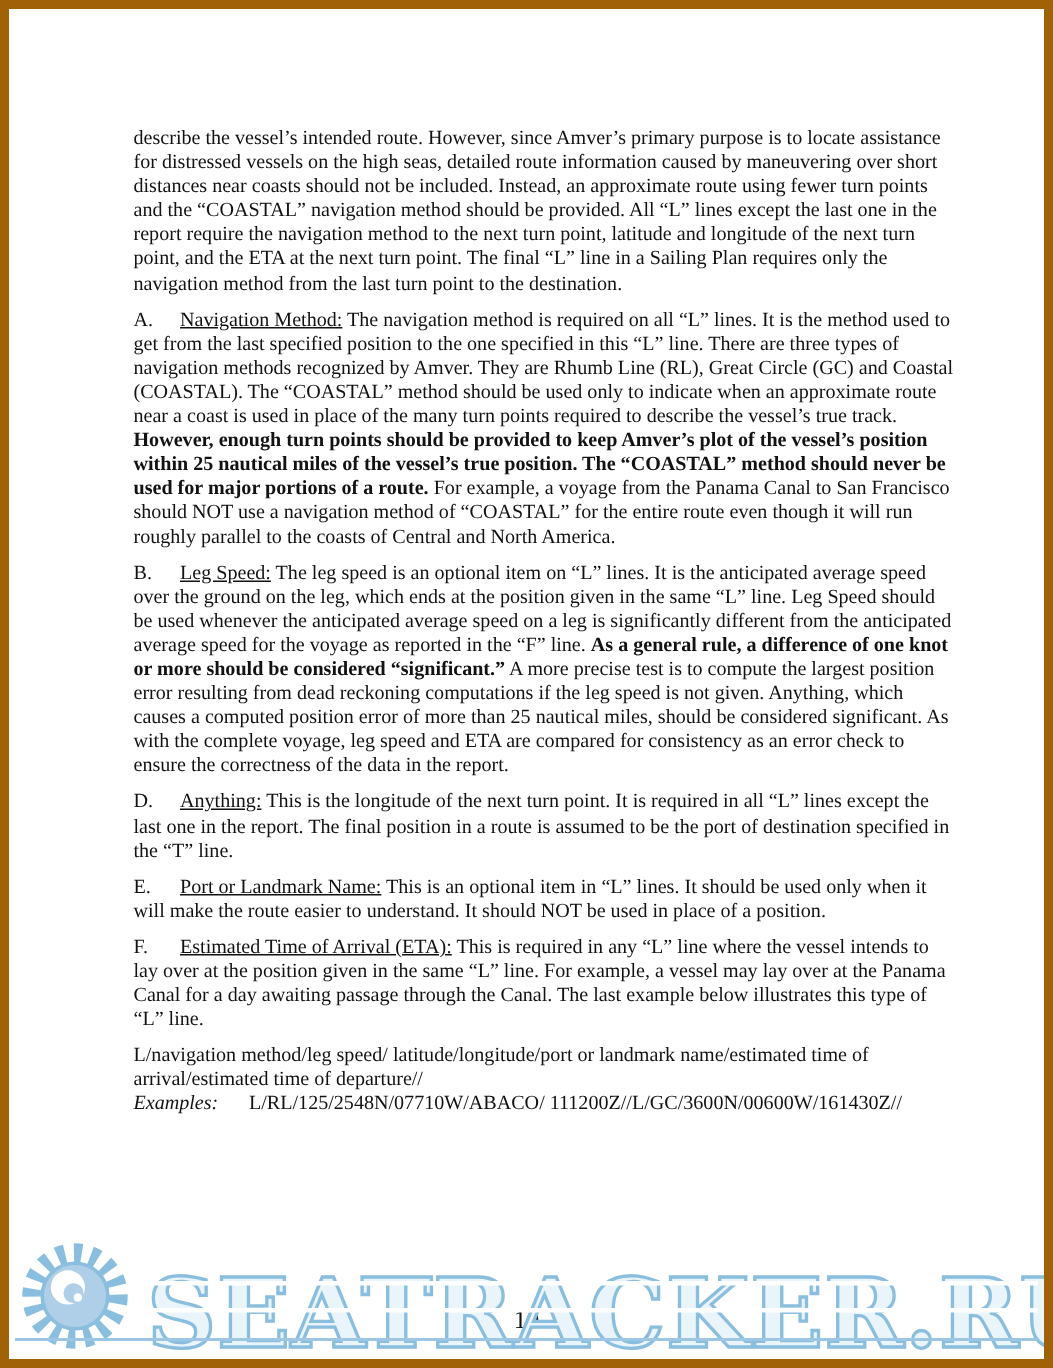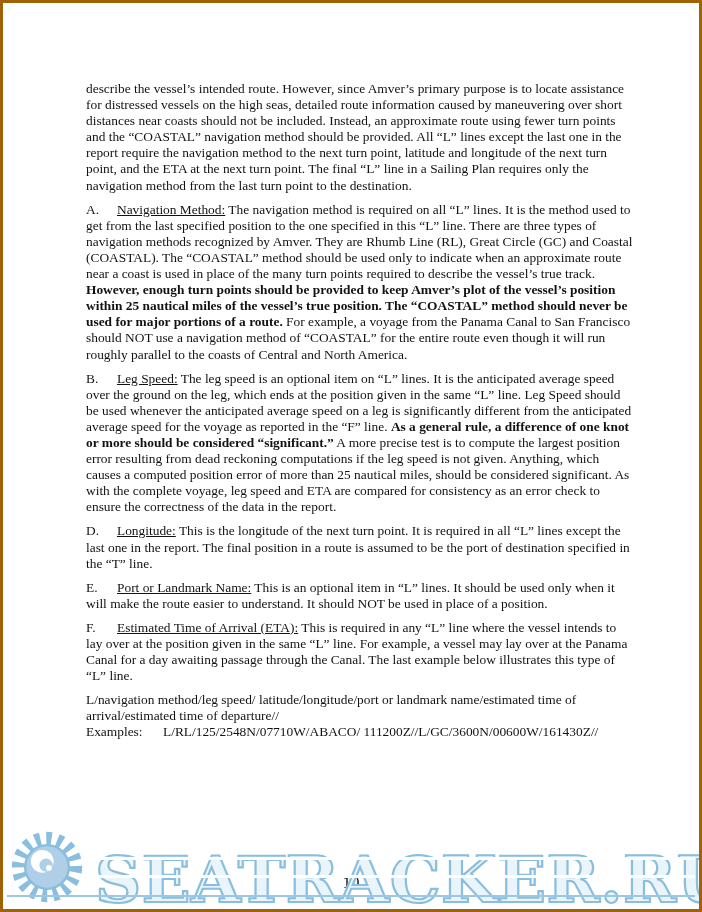--- a/index.html
+++ b/index.html
@@ -3,40 +3,40 @@
 <meta charset="utf-8">
 <style>
   * { box-sizing: border-box; }
   html, body { margin: 0; padding: 0; background: #d9d9d9; }
   .page {
     position: relative;
     width: 702px;
     height: 912px;
     margin: 0 auto;
     background: #ffffff;
-    border: 3px solid #a16207;
+    border: 6px solid #a16207;
     overflow: hidden;
     font-family: "Liberation Serif", "DejaVu Serif", serif;
     color: #121212;
   }
   .content {
     position: absolute;
     left: 83px;
     top: 78px;
     width: 547px;
     font-size: 13.4px;
     line-height: 16.1px;
   }
   .para { margin: 0 0 8px 0; }
   .para.format { margin-bottom: 0; }
   .sec-letter { display: inline-block; width: 31px; }
   .u { text-decoration: underline; }
   b { font-weight: 700; }
   .examples { display: flex; margin: 0; }
-  .ex-label { flex: 0 0 77px; }
+  .ex-label { flex: 0 0 77px; font-style: italic; }
   .ex-col { display: flex; flex-direction: row; }
   .page-num {
     position: absolute;
     left: 0; right: 0;
     bottom: 16px;
     text-align: center;
     font-size: 17px;
     z-index: 1;
   }
   
@@ -75,21 +75,21 @@
 
     <p class="para">describe the vessel’s intended route.  However, since Amver’s primary purpose is to locate assistance for distressed vessels on the high seas, detailed route information caused by maneuvering over short distances near coasts should not be included.  Instead, an approximate route using fewer turn points and the “COASTAL” navigation method should be provided.  All “L” lines except the last one in the report require the navigation method to the next turn point, latitude and longitude of the next turn point, and the ETA at the next turn point.  The final “L” line in a Sailing Plan requires only the navigation method from the last turn point to the destination.</p>
 
     <p class="para"><span class="sec-letter">A.</span><span class="u">Navigation Method:</span>
       <span>The navigation method is required on all “L” lines.  It is the method used to get from the last specified position to the one specified in this “L” line.  There are three types of navigation methods recognized by Amver.  They are Rhumb Line (RL), Great Circle (GC) and Coastal (COASTAL).  The “COASTAL” method should be used only to indicate when an approximate route near a coast is used in place of the many turn points required to describe the vessel’s true track. </span><b>However, enough turn points should be provided to keep Amver’s plot of the vessel’s position within 25 nautical miles of the vessel’s true position.  The “COASTAL” method should never be used for major portions of a route.</b><span> For example, a voyage from the Panama Canal to San Francisco should NOT use a navigation method of “COASTAL” for the entire route even though it will run roughly parallel to the coasts of Central and North America.</span></p>
 
     <p class="para"><span class="sec-letter">B.</span><span class="u">Leg Speed:</span>
       <span>The leg speed is an optional item on “L” lines.  It is the anticipated average speed over the ground on the leg, which ends at the position given in the same “L” line.  Leg Speed should be used whenever the anticipated average speed on a leg is significantly different from the anticipated average speed for the voyage as reported in the “F” line. </span><b>As a general rule, a difference of one knot or more should be considered “significant.”</b><span> A more precise test is to compute the largest position error resulting from dead reckoning computations if the leg speed is not given.  Anything, which causes a computed position error of more than 25 nautical miles, should be considered significant.  As with the complete voyage, leg speed and ETA are compared for consistency as an error check to ensure the correctness of the data in the report.</span></p>
 
 
-    <p class="para"><span class="sec-letter">D.</span><span class="u">Longitude:</span>
+    <p class="para"><span class="sec-letter">D.</span><span class="u">Anything:</span>
       <span>This is the longitude of the next turn point.  It is required in all “L” lines except the last one in the report.  The final position in a route is assumed to be the port of destination specified in the “T” line.</span></p>
 
     <p class="para"><span class="sec-letter">E.</span><span class="u">Port or Landmark Name:</span>
       <span>This is an optional item in “L” lines.  It should be used only when it will make the route easier to understand.  It should NOT be used in place of a position.</span></p>
 
     <p class="para"><span class="sec-letter">F.</span><span class="u">Estimated Time of Arrival (ETA):</span>
       <span>This is required in any “L” line where the vessel intends to lay over at the position given in the same “L” line.  For example, a vessel may lay over at the Panama Canal for a day awaiting passage through the Canal.  The last example below illustrates this type of “L” line.</span></p>
 
     <p class="para format">L/navigation method/leg speed/ latitude/longitude/port or landmark name/estimated time of arrival/estimated time of departure//</p>
 

